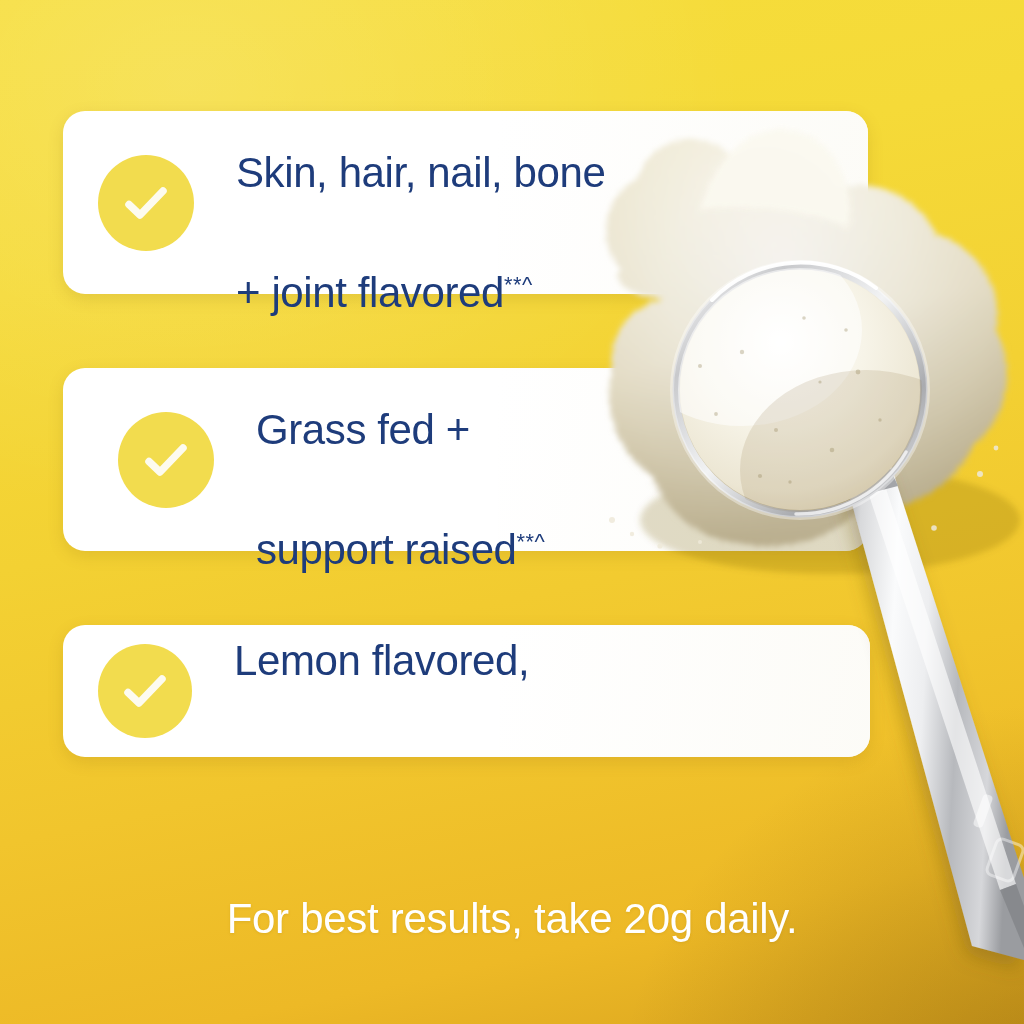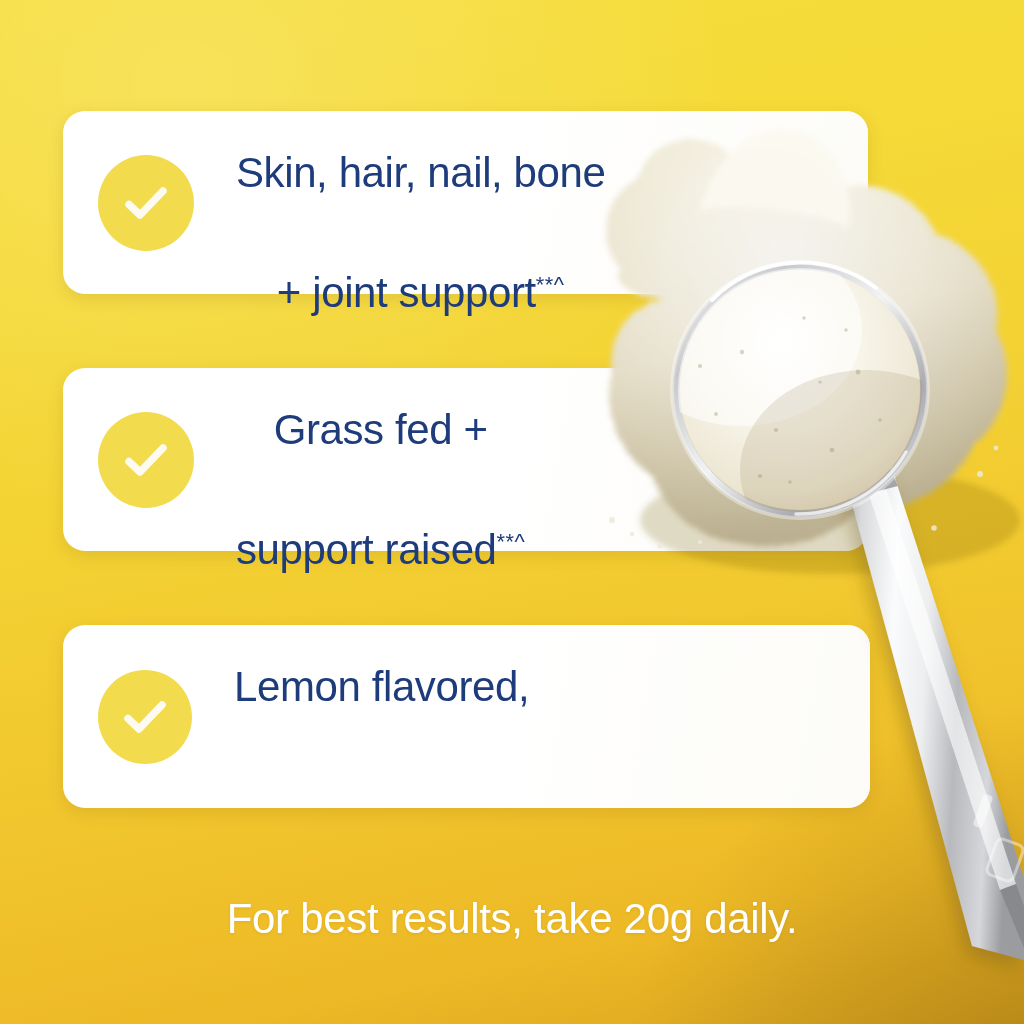--- a/index.html
+++ b/index.html
@@ -48,25 +48,24 @@
 
   
   .card{
     position:absolute;
     background:#FFFFFF;
     border-radius:22px;
     box-shadow:0 5px 16px rgba(130,95,10,0.16);
     display:flex;
     align-items:center;
     z-index:3;
-    text-align:center;
   }
   .card-1{ left:63px;  top:111px; width:805px; height:183px; }
-  .card-2{ left:63px;  top:368px; width:805px; height:183px; }
-  .card-3{ left:63px;  top:625px; width:807px; height:183px; }
+  .card-2{ left:63px;  top:368px; width:805px; height:183px;padding-left:20px; }
+  .card-3{ left:63px;  top:625px; width:807px; height:132px; }
 
   
   .card::before{
     content:"";
     position:absolute; right:0; top:0; bottom:0; width:46%;
     border-radius:0 22px 22px 0;
     background:linear-gradient(100deg, rgba(255,255,255,0) 0%, rgba(252,251,246,0.9) 100%);
     pointer-events:none;
   }
 
@@ -122,21 +121,21 @@
 <div id="stage">
 
   <div class="card card-1">
     <div class="check-badge">
       <svg viewBox="0 0 56 56" aria-hidden="true">
         <path d="M11 29.5 L22 40 L45 16" fill="none" stroke="#FDFBEF" stroke-width="7.5" stroke-linecap="round" stroke-linejoin="round"></path>
       </svg>
     </div>
     <div class="card-text">
       <span>Skin, hair, nail, bone</span><br>
-      <span>+ joint support</span><sup>**^</sup>
+      <span>+ joint flavored</span><sup>**^</sup>
     </div>
   </div>
 
   <div class="card card-2">
     <div class="check-badge">
       <svg viewBox="0 0 56 56" aria-hidden="true">
         <path d="M11 29.5 L22 40 L45 16" fill="none" stroke="#FDFBEF" stroke-width="7.5" stroke-linecap="round" stroke-linejoin="round"></path>
       </svg>
     </div>
     <div class="card-text">

